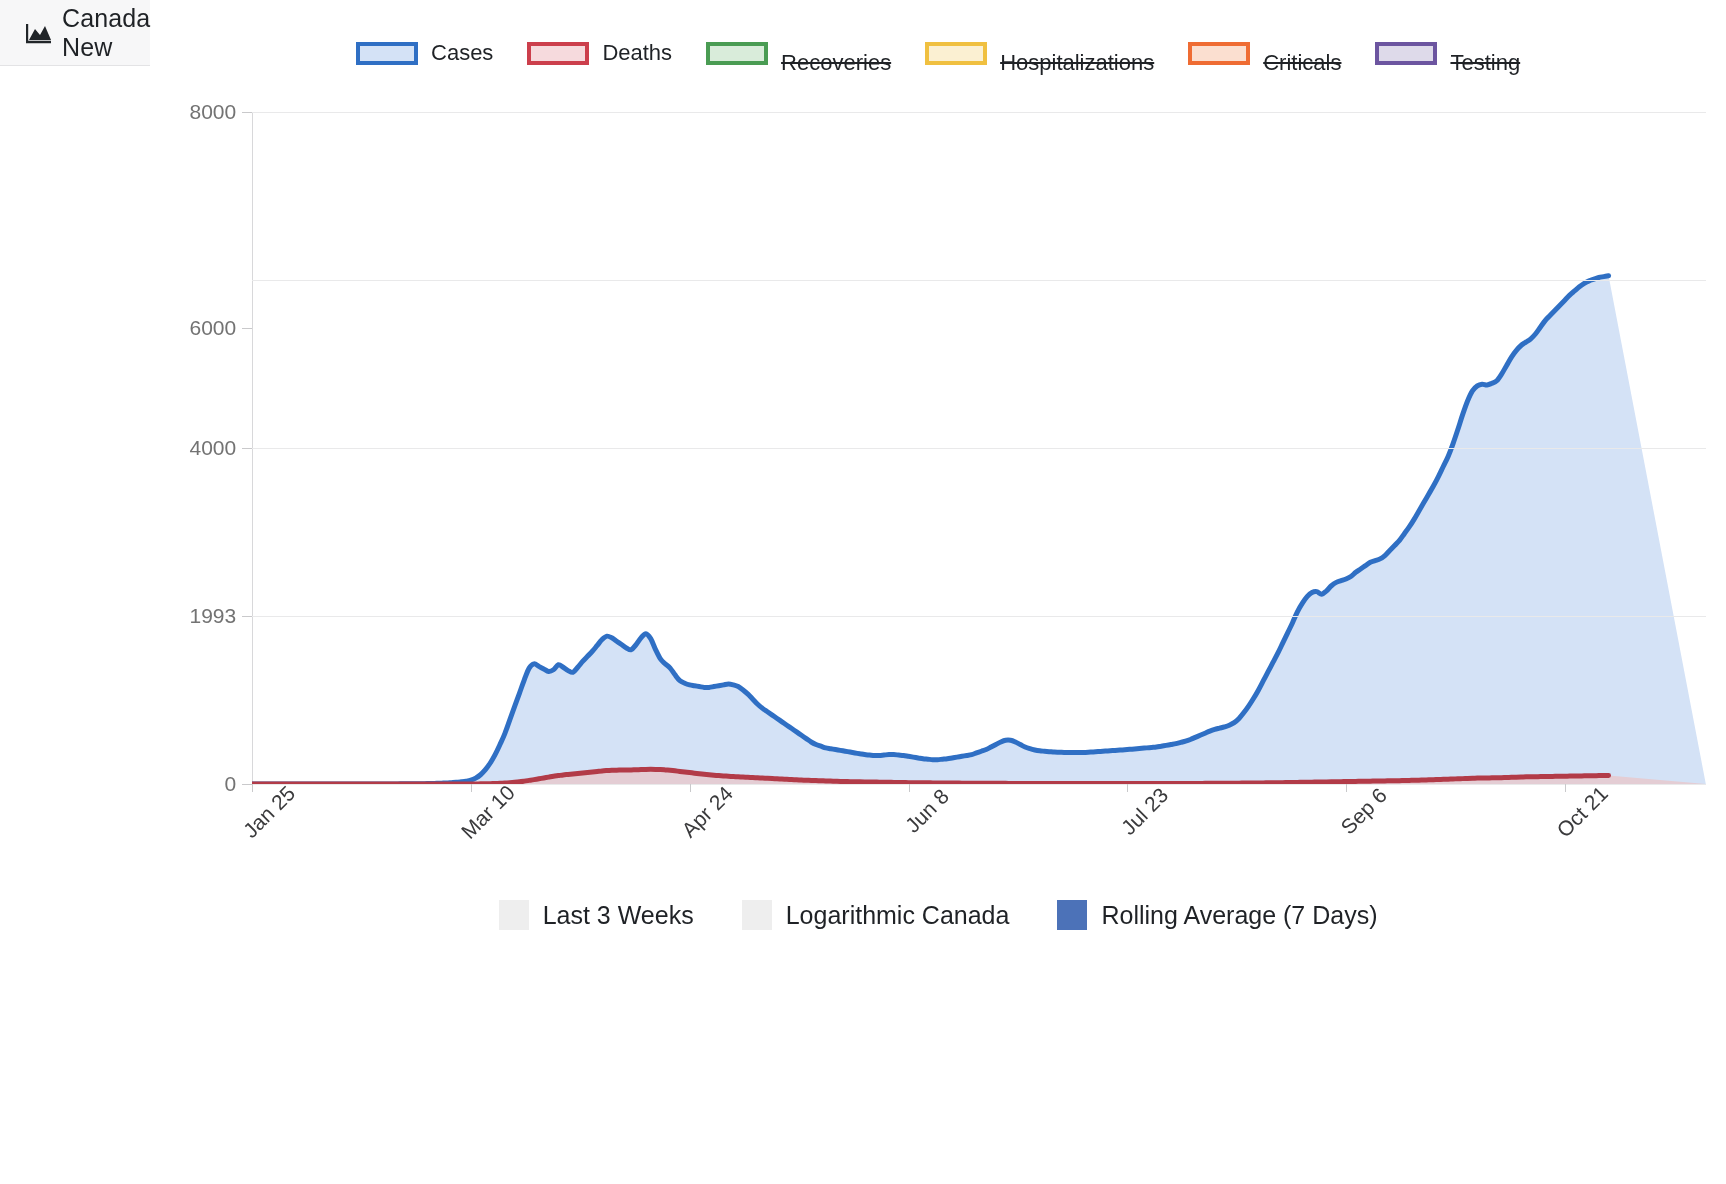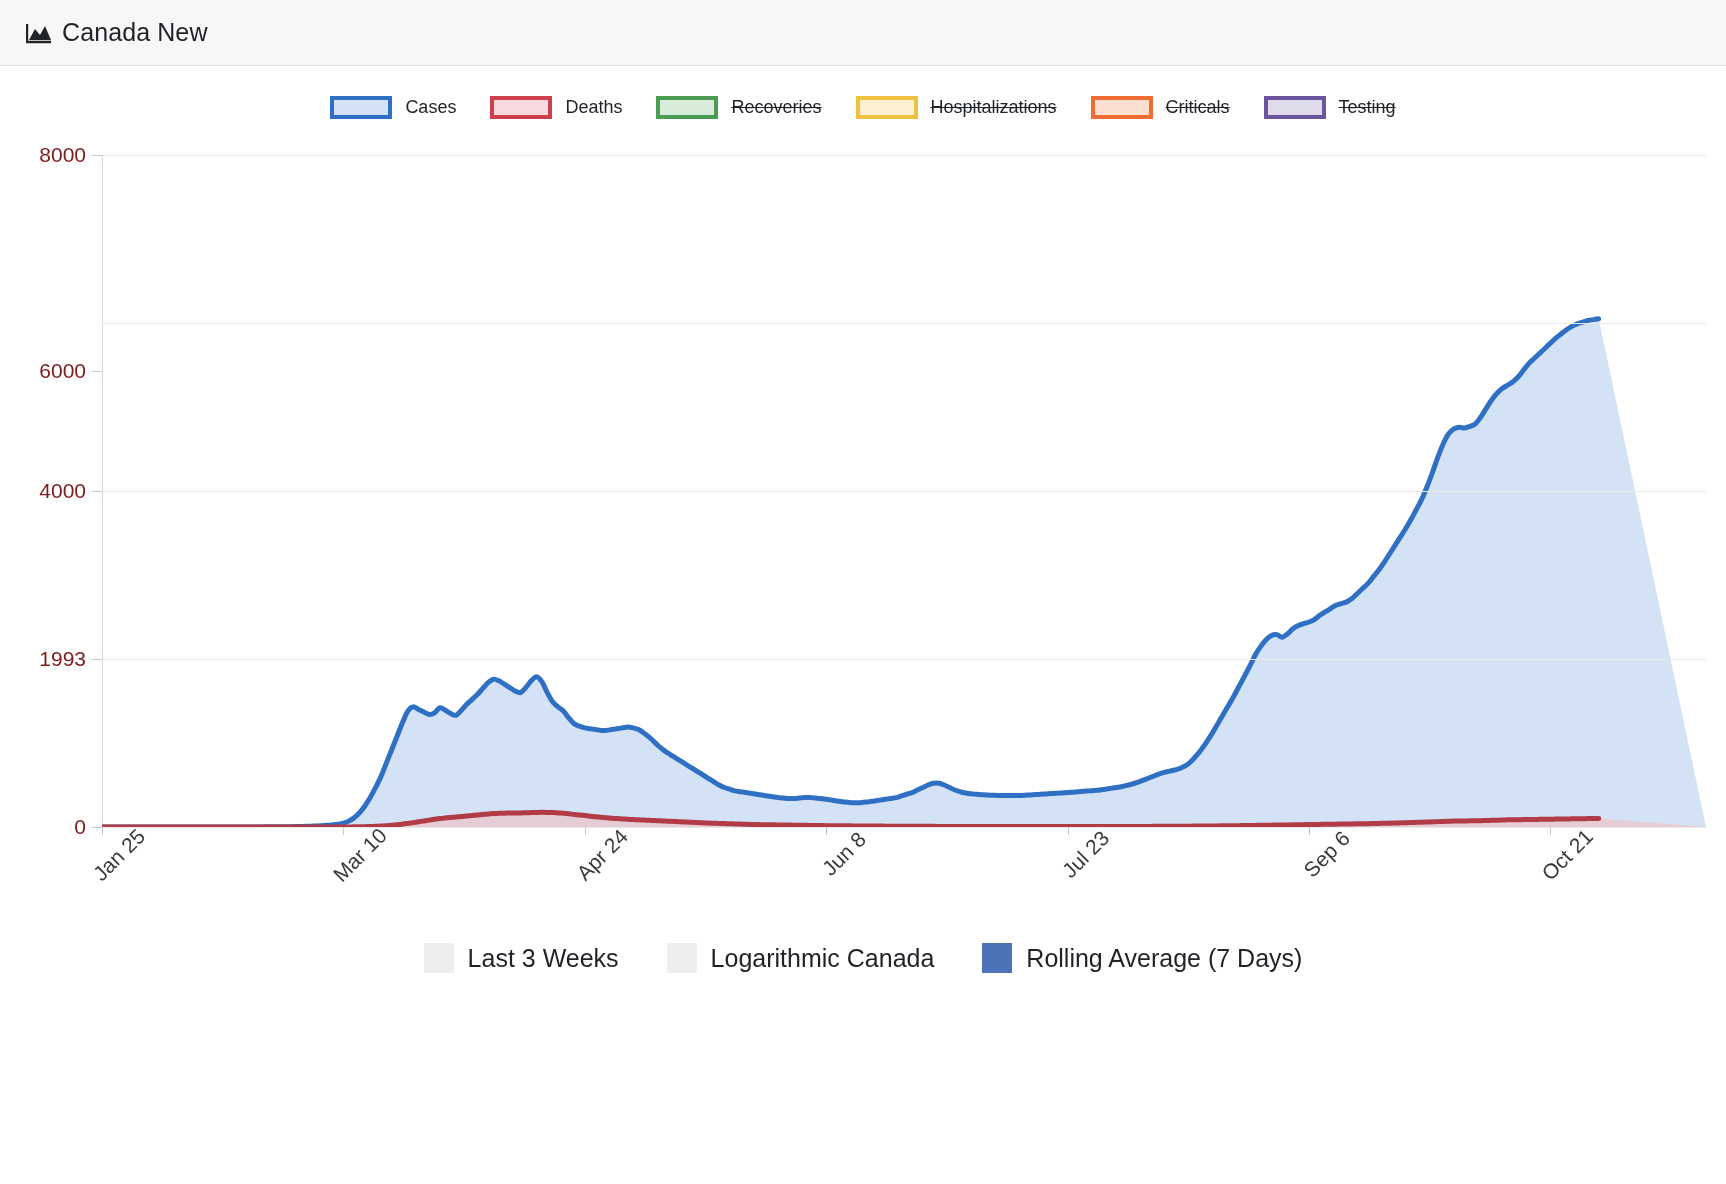--- a/index.html
+++ b/index.html
@@ -9,21 +9,21 @@
     height: 1184px;
     background: #ffffff;
     font-family: "Liberation Sans", sans-serif;
     color: #212529;
     overflow: hidden;
   }
   .card {
     width: 1726px;
     height: 880px;
     display: flex;
-    flex-direction: column;
+    flex-direction: row;
     background: #ffffff;
   }
   .card-header {
     height: 66px;
     flex: 0 0 66px;
     background: #f7f7f8;
     border-bottom: 1px solid #e3e3e5;
     display: flex;
     align-items: center;
     padding-left: 26px;
@@ -61,25 +61,25 @@
     cursor: pointer;
   }
   .legend-swatch {
     width: 62px;
     height: 23px;
     border-width: 4px;
     border-style: solid;
     margin-right: 13px;
   }
   .legend-label {
-    font-size: 18px;
+    font-size: 22px;
     color: #1f2226;
     white-space: nowrap;
   }
-  .legend-item.off .legend-label { text-decoration: line-through; }
+  .legend-item.off .legend-label { text-decoration: line-through; margin-top: 20px; }
 
   
   .chart-wrap {
     position: relative;
     margin: 18px 0 0 0;
     height: 790px;
   }
   .plot {
     position: absolute;
     left: 102px;
@@ -99,21 +99,21 @@
     left: 0;
     width: 1px;
     background: #d8d8da;
   }
   .ytick {
     position: absolute;
     right: 100%;
     transform: translateY(-50%);
     padding-right: 16px;
     font-size: 21px;
-    color: #7f1d1d;
+    color: #737373;
     white-space: nowrap;
   }
   .ytick::after {
     content: "";
     position: absolute;
     right: 0;
     top: 50%;
     width: 10px;
     height: 1px;
     background: #c9c9cb;

